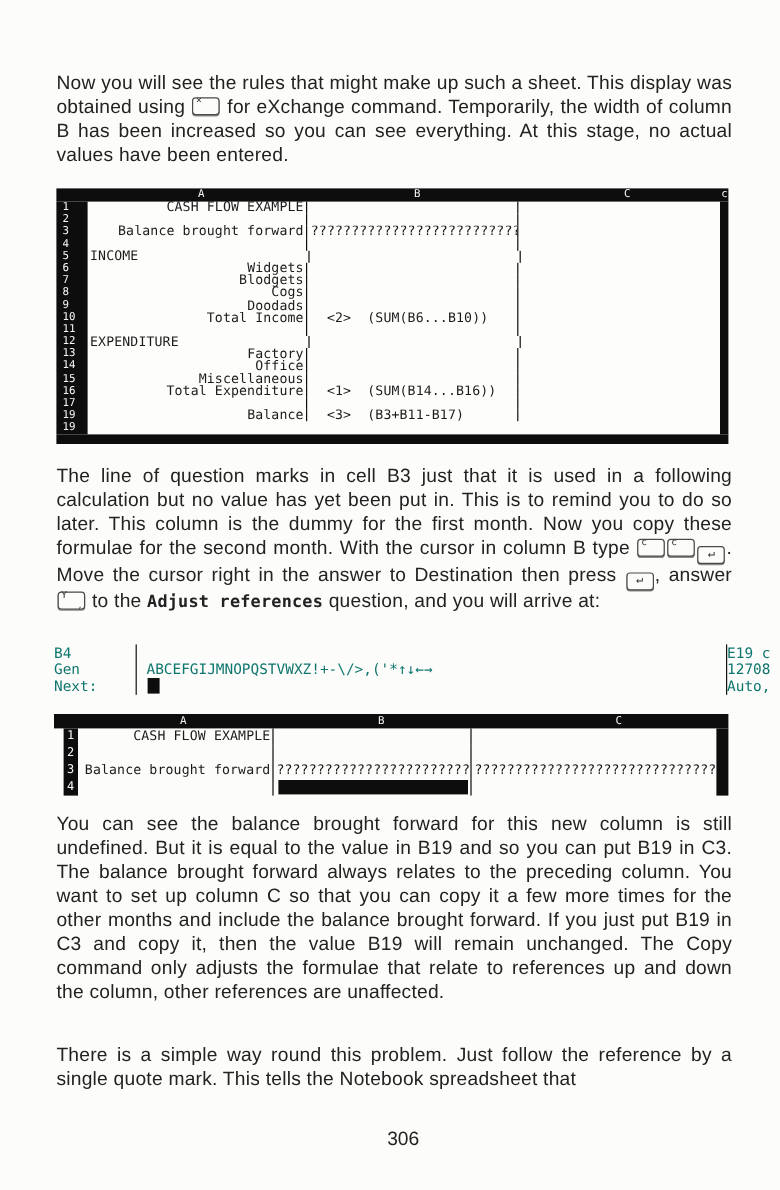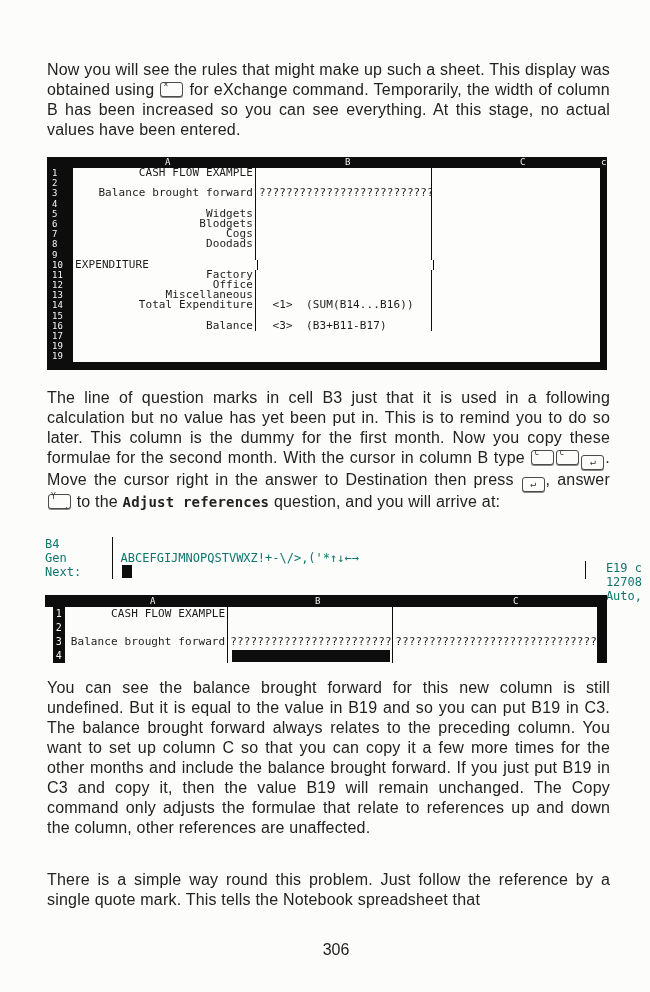--- a/index.html
+++ b/index.html
@@ -41,21 +41,21 @@
   #shot1 .row{height:10.2px;line-height:10.4px;font-size:11px;letter-spacing:0.1px;}
   #shot1 .ca{width:180px;padding-right:2px;text-align:right;overflow:visible;}
   #shot1 .ca.left{text-align:left;padding-left:2px;}
   #shot1 .cb{width:172px;border-left:1px solid #0d0d0d;padding-left:3px;overflow:hidden;}
   #shot1 .cc{flex:1;border-left:1px solid #0d0d0d;overflow:hidden;}
   
   #shot2{left:45px;top:537px;width:597px;background:transparent;}
   .status{display:flex;height:42px;font-size:12px;line-height:14px;color:#0f766e;}
   .st-left{width:41px;}
   .st-mid{width:494px;border-left:1.5px solid #111;padding-left:8px;margin-left:28px;}
-  .st-right{flex:1;border-left:1.5px solid #111;padding-left:20px;margin-top:24px;}
+  .st-right{flex:1;border-left:1.5px solid #111;padding-left:0;}
   .st-line{height:14px;}
   .cursor-block{display:inline-block;width:10px;height:13px;background:#0d0d0d;margin-left:1px;vertical-align:top;}
   #grid2wrap{width:562px;margin-top:16px;font-family:"DejaVu Sans Mono",monospace;}
   #grid2wrap .hdrbar{height:12px;}
   #grid2wrap .hdrbar .cl{line-height:12px;}
   .pad2{width:10px;background:transparent;}
   #grid2wrap .rstrip{width:16px;}
   #grid2wrap .rstrip div{height:14px;line-height:14px;font-size:10px;padding-left:3px;}
   #grid2wrap .grid{border-right:10px solid #0d0d0d;}
   #grid2wrap .row{height:14px;line-height:14px;font-size:11px;letter-spacing:0.1px;}
@@ -99,24 +99,26 @@
       <div>16</div>
       <div>17</div>
       <div>19</div>
       <div>19</div>
     </div>
     <div class="grid">
       <div class="row"><div class="ca">CASH FLOW EXAMPLE</div><div class="cb"></div><div class="cc"></div></div>
       <div class="row"><div class="ca"></div><div class="cb"></div><div class="cc"></div></div>
       <div class="row"><div class="ca">Balance brought forward</div><div class="cb">??????????????????????????</div><div class="cc"></div></div>
       <div class="row"><div class="ca"></div><div class="cb"></div><div class="cc"></div></div>
+      <div class="row"><div class="ca left">INCOME</div><div class="cb"></div><div class="cc"></div></div>
       <div class="row"><div class="ca">Widgets</div><div class="cb"></div><div class="cc"></div></div>
       <div class="row"><div class="ca">Blodgets</div><div class="cb"></div><div class="cc"></div></div>
       <div class="row"><div class="ca">Cogs</div><div class="cb"></div><div class="cc"></div></div>
       <div class="row"><div class="ca">Doodads</div><div class="cb"></div><div class="cc"></div></div>
+      <div class="row"><div class="ca">Total Income</div><div class="cb">  &lt;2&gt;  (SUM(B6...B10))</div><div class="cc"></div></div>
       <div class="row"><div class="ca"></div><div class="cb"></div><div class="cc"></div></div>
       <div class="row"><div class="ca left">EXPENDITURE</div><div class="cb"></div><div class="cc"></div></div>
       <div class="row"><div class="ca">Factory</div><div class="cb"></div><div class="cc"></div></div>
       <div class="row"><div class="ca">Office</div><div class="cb"></div><div class="cc"></div></div>
       <div class="row"><div class="ca">Miscellaneous</div><div class="cb"></div><div class="cc"></div></div>
       <div class="row"><div class="ca">Total Expenditure</div><div class="cb">  &lt;1&gt;  (SUM(B14...B16))</div><div class="cc"></div></div>
       <div class="row"><div class="ca"></div><div class="cb"></div><div class="cc"></div></div>
       <div class="row"><div class="ca">Balance</div><div class="cb">  &lt;3&gt;  (B3+B11-B17)</div><div class="cc"></div></div>
     </div>
   </div>

